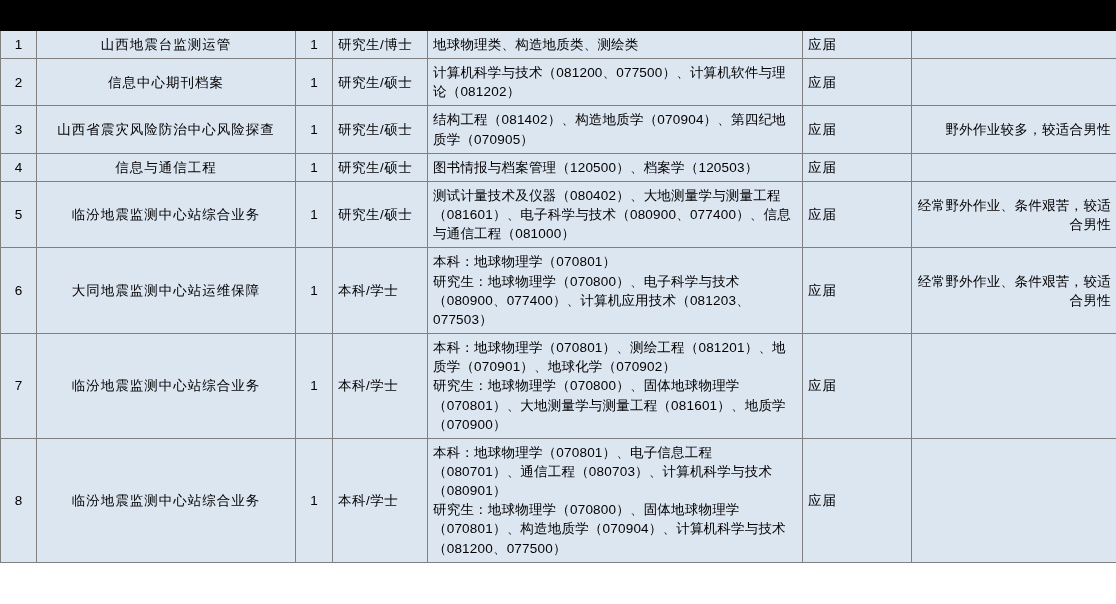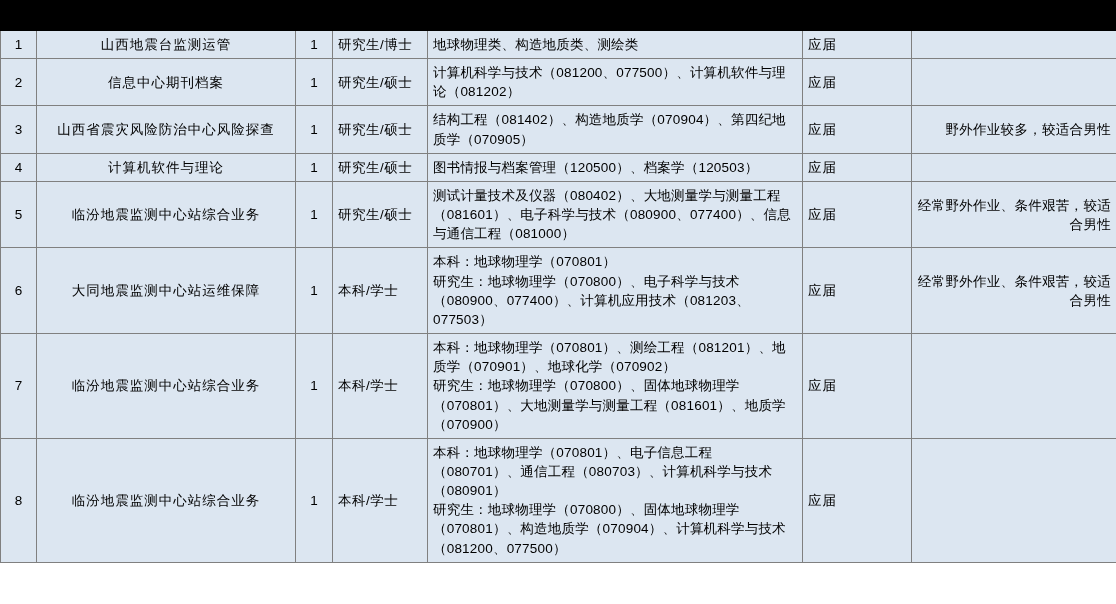--- a/index.html
+++ b/index.html
@@ -121,21 +121,21 @@
         <td class="c-center">3</td>
         <td class="post-cell">山西省震灾风险防治中心风险探查</td>
         <td class="c-center">1</td>
         <td class="degree-cell">研究生/硕士</td>
         <td class="major-cell nowrapish">结构工程（081402）、构造地质学（070904）、第四纪地质学（070905）</td>
         <td class="type-cell">应届</td>
         <td class="note-cell">野外作业较多，较适合男性</td>
       </tr>
       <tr class="body-row">
         <td class="c-center">4</td>
-        <td class="post-cell">计算机软件与理论</td>
+        <td class="post-cell">信息与通信工程</td>
         <td class="c-center">1</td>
         <td class="degree-cell">研究生/硕士</td>
         <td class="major-cell nowrapish">图书情报与档案管理（120500）、档案学（120503）</td>
         <td class="type-cell">应届</td>
         <td class="note-cell"></td>
       </tr>
       <tr class="body-row">
         <td class="c-center">5</td>
         <td class="post-cell">临汾地震监测中心站综合业务</td>
         <td class="c-center">1</td>

